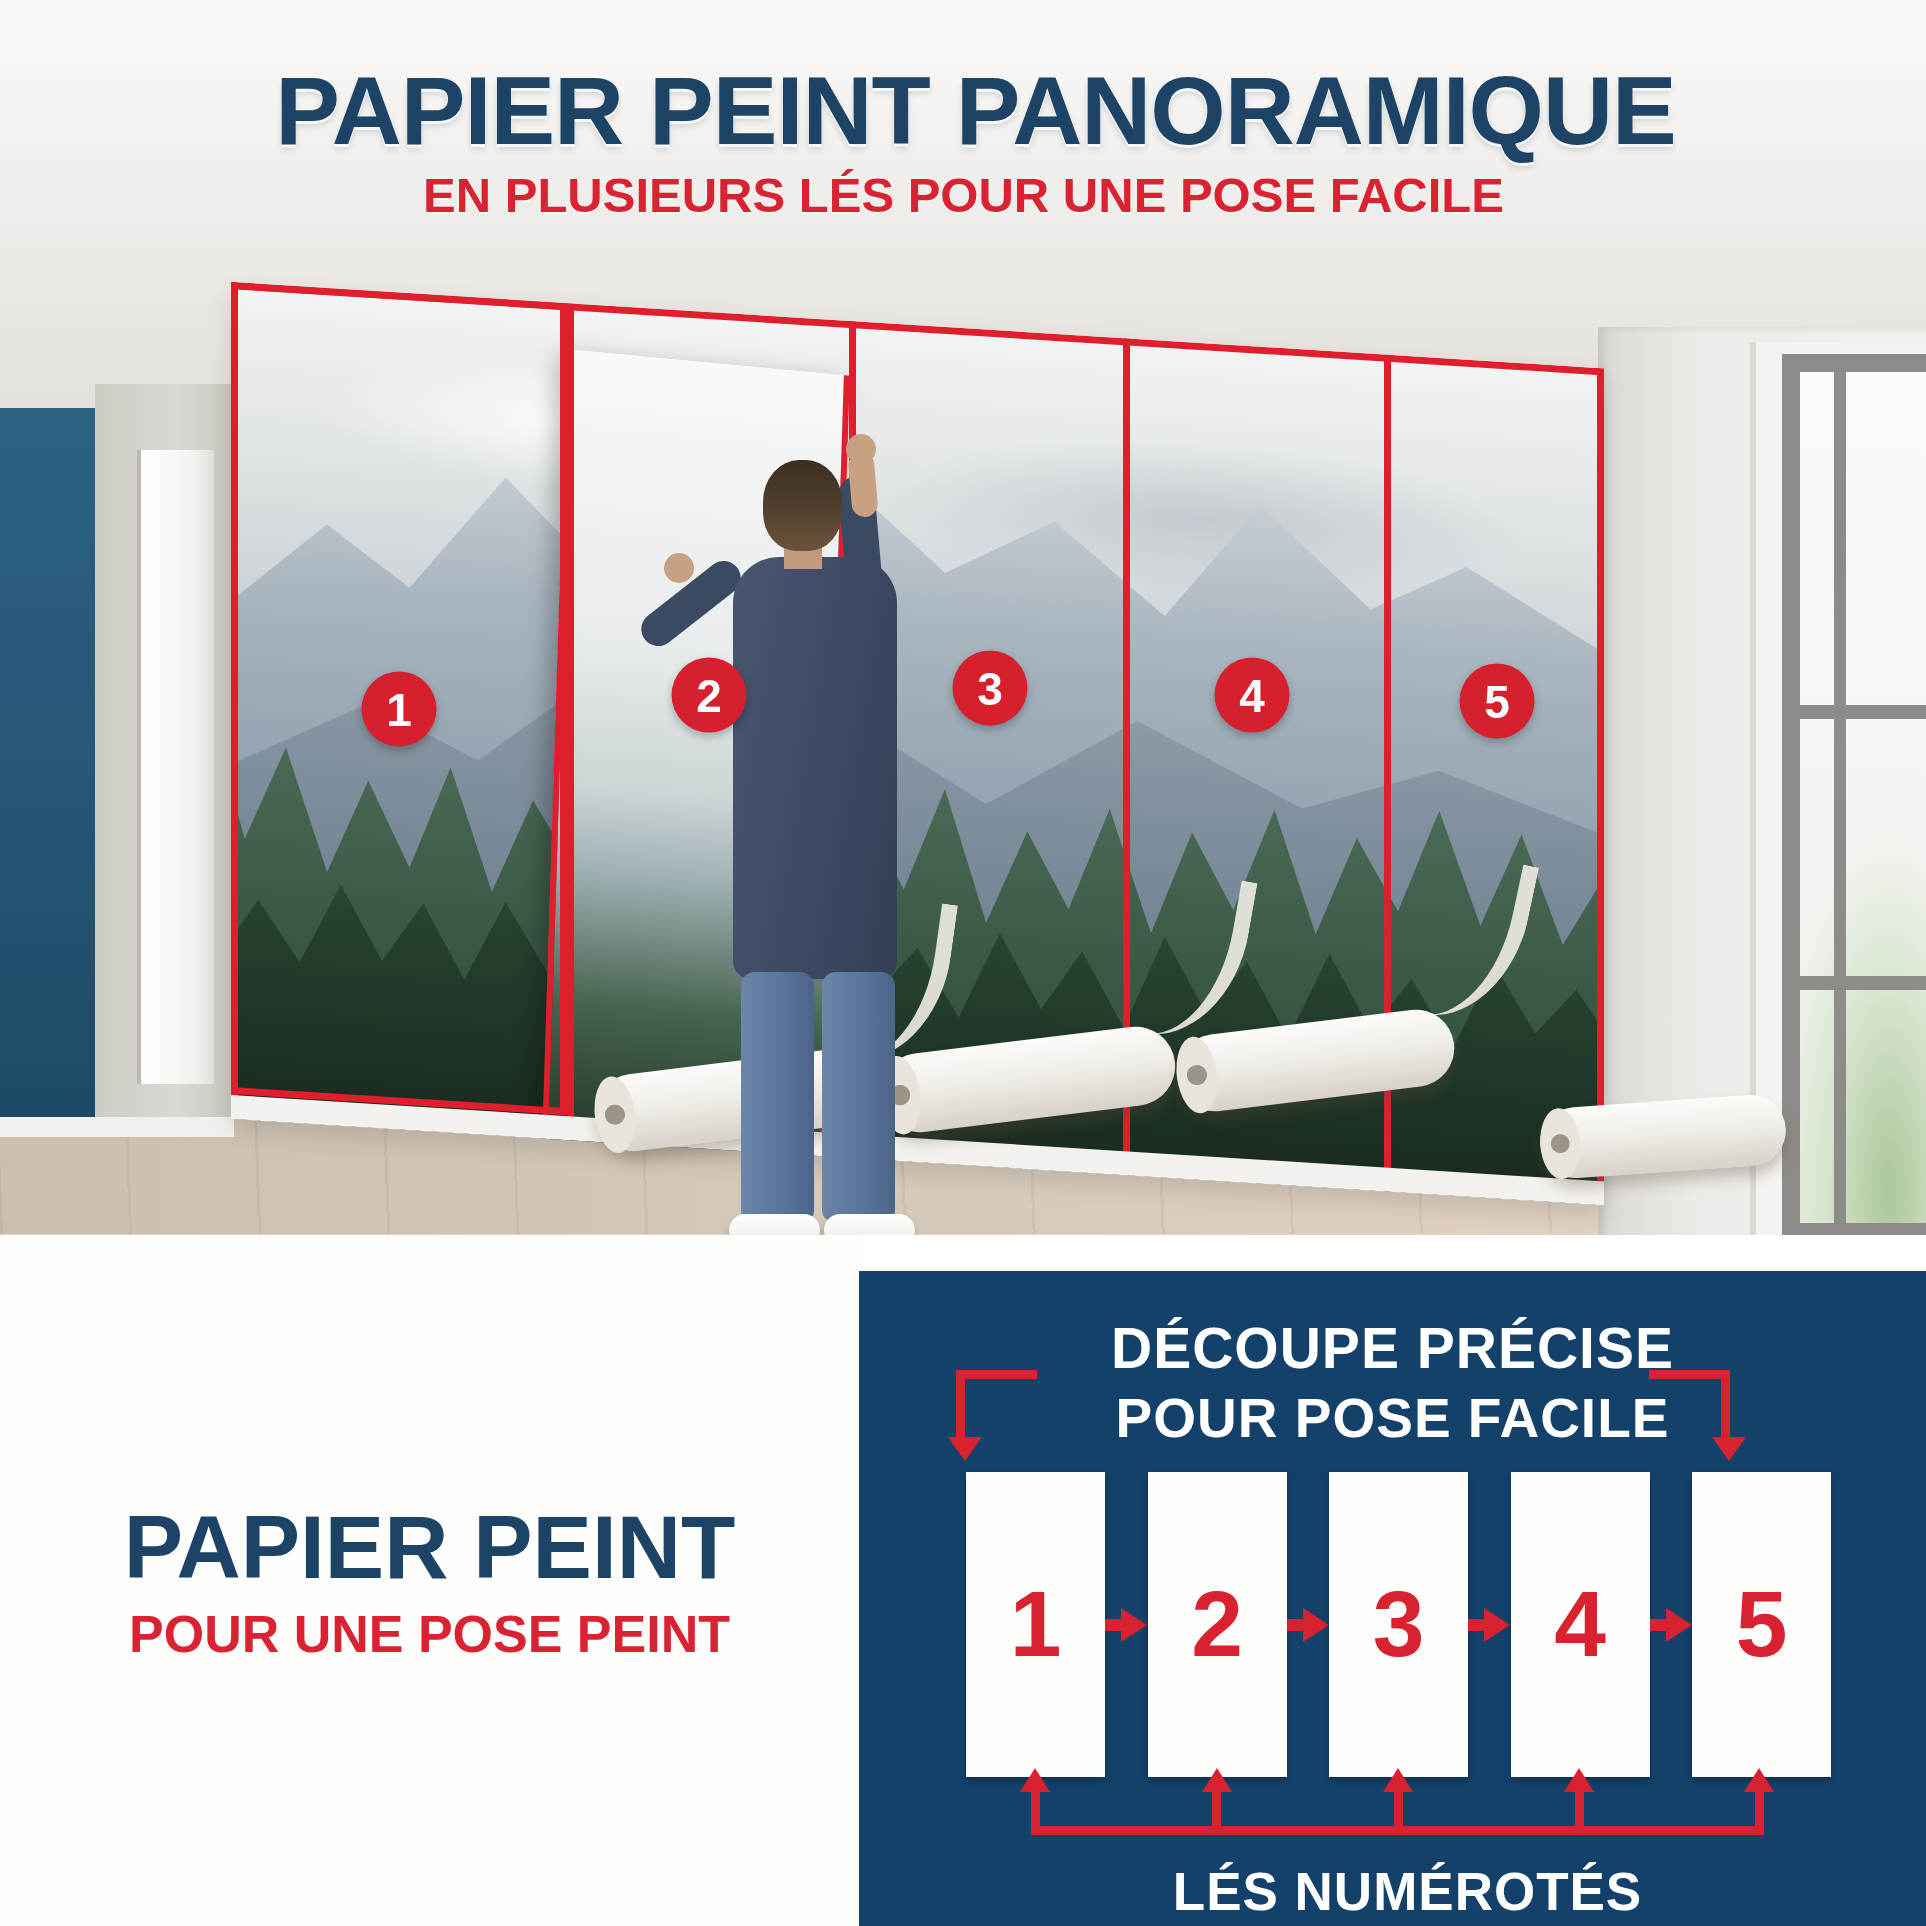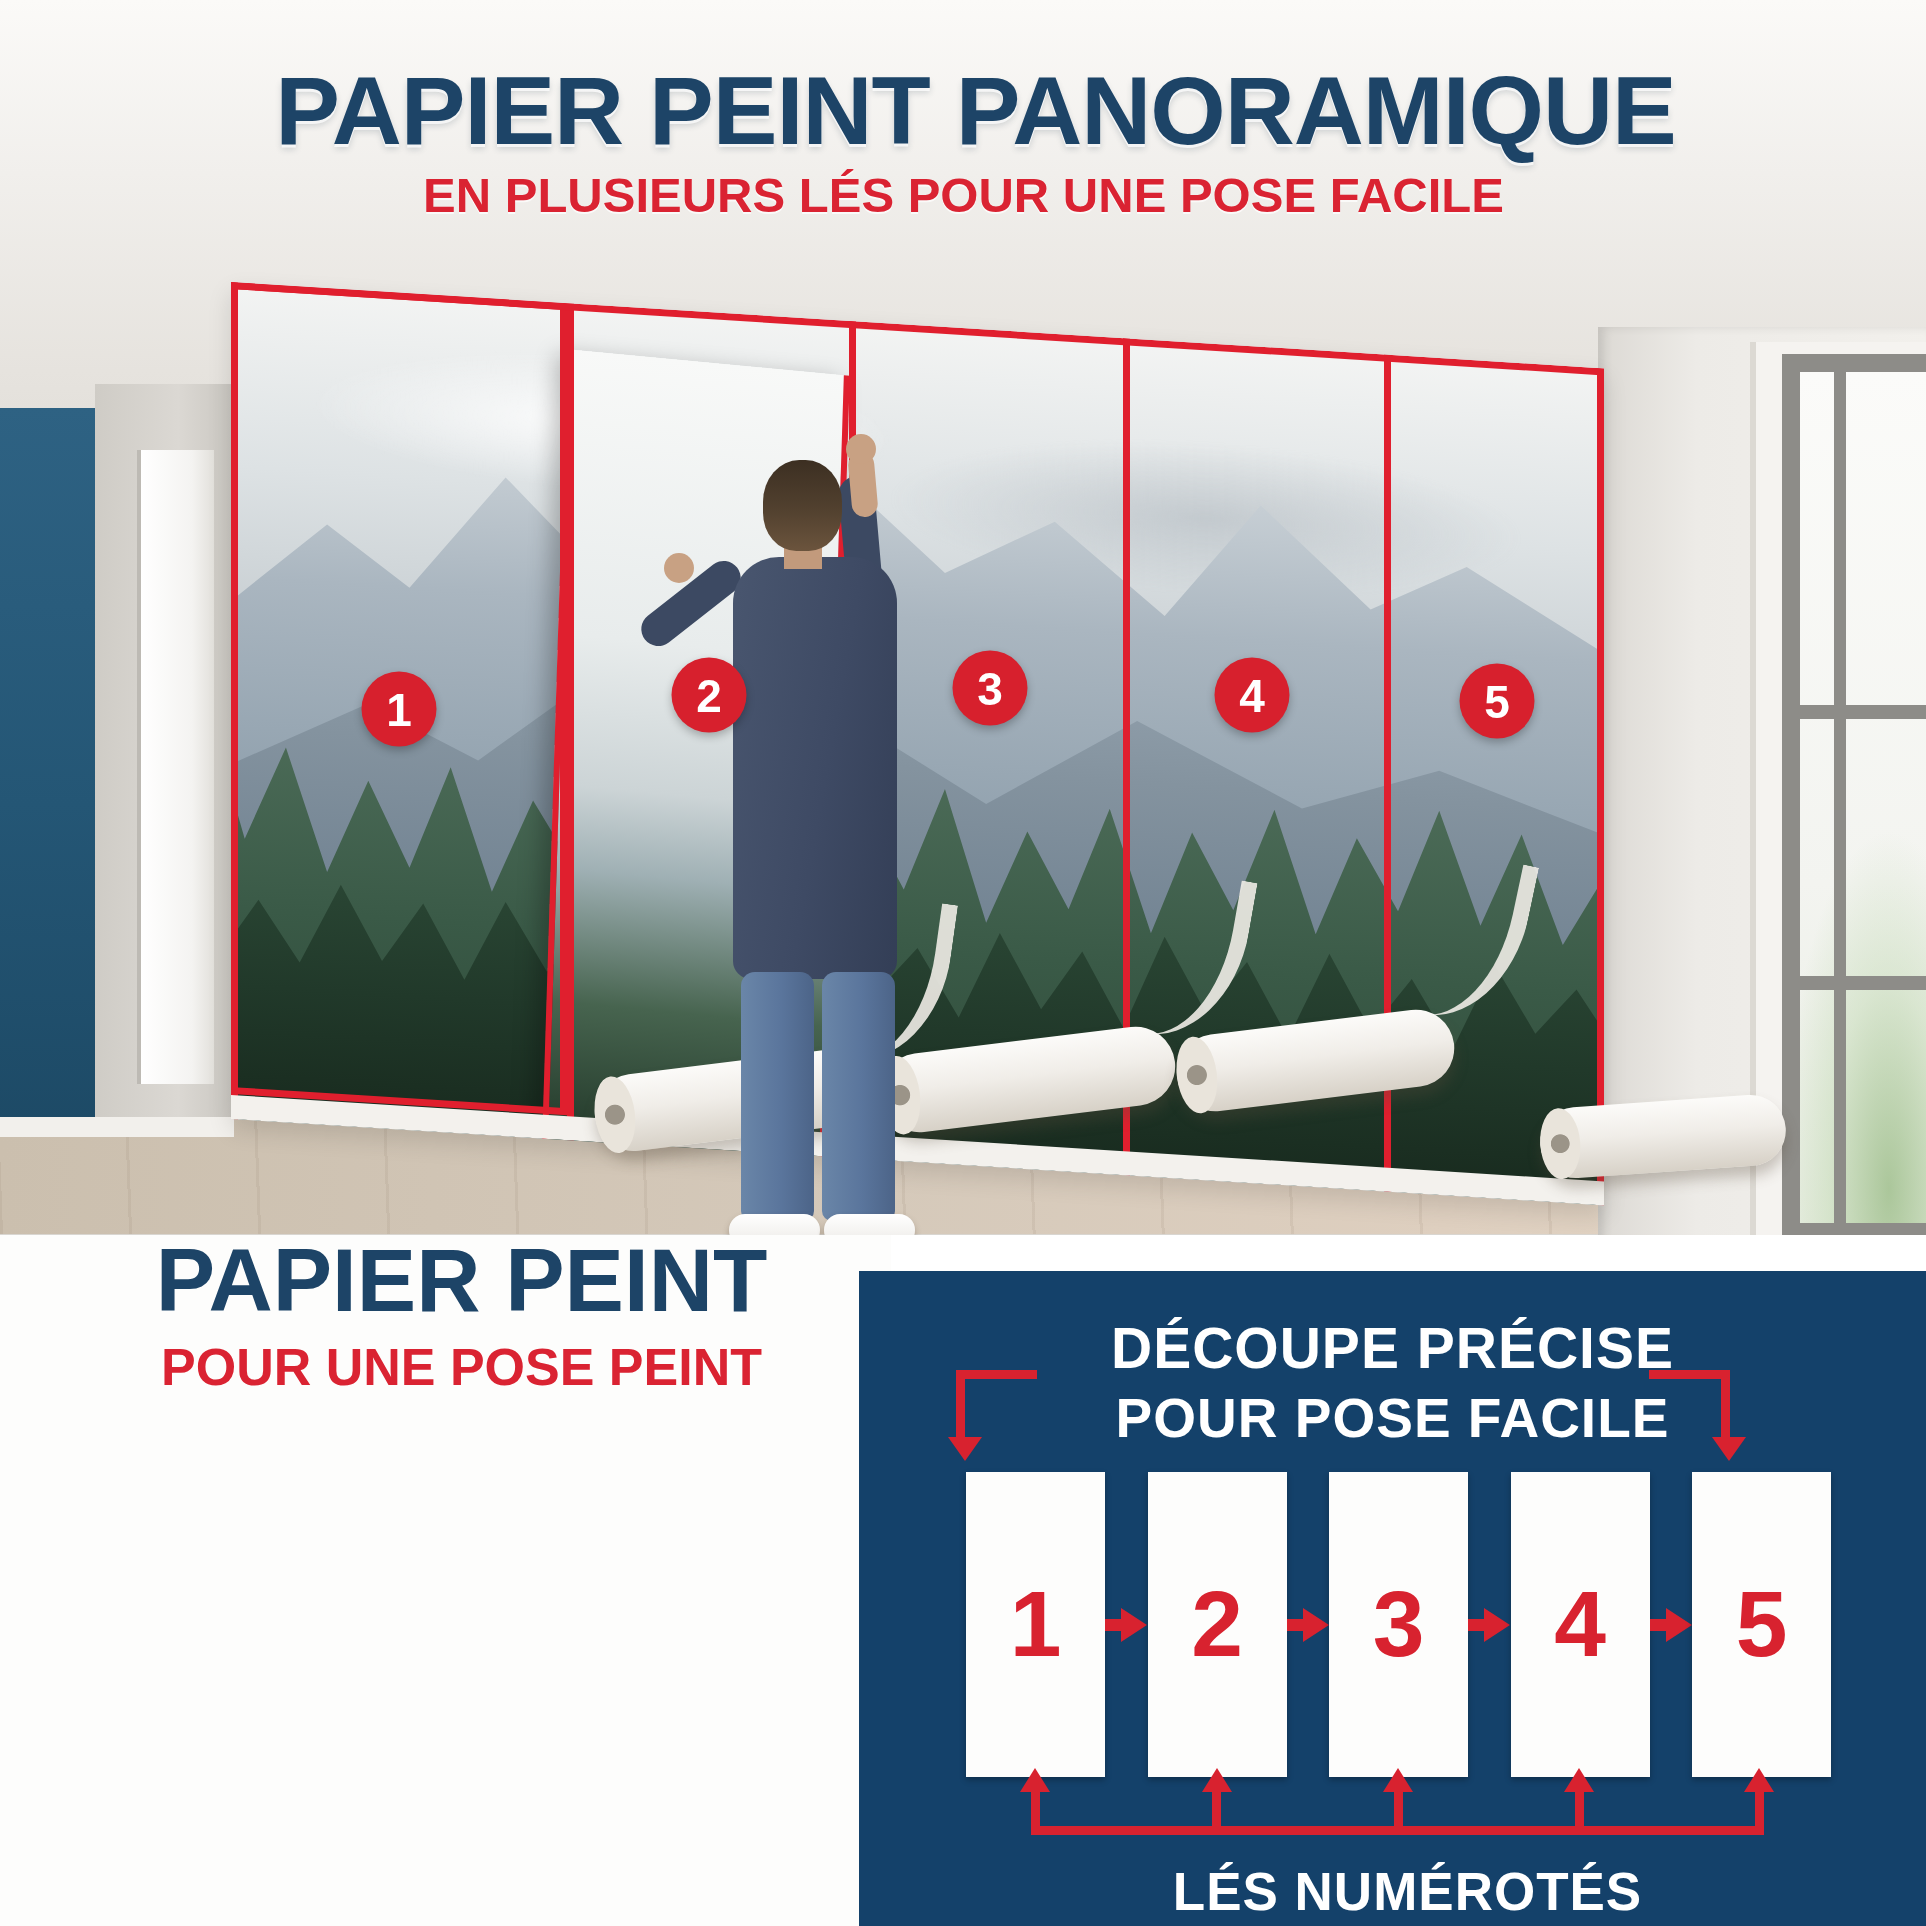--- a/index.html
+++ b/index.html
@@ -124,21 +124,21 @@
   
   .header-title{position:absolute;left:0;top:48px;width:1927px;text-align:center;
         font-size:97px;font-weight:bold;letter-spacing:-1px;color:#1d4467;line-height:1.05;
         text-shadow:0 3px 0 rgba(255,255,255,.75),0 5px 6px rgba(40,60,80,.18);}
   .header-subtitle{position:absolute;left:0;top:170px;width:1927px;text-align:center;
         font-size:49px;font-weight:bold;letter-spacing:0;color:#da2332;line-height:1.05;
         text-shadow:0 2px 0 rgba(255,255,255,.7);}
 
   
   .bottom-left{position:absolute;left:0;top:1235px;width:859px;height:692px;background:#fdfdfc;
-        display:flex;flex-direction:column;align-items:center;justify-content:flex-start;text-align:center;padding-left:32px;}
+        display:flex;flex-direction:column;align-items:center;justify-content:center;text-align:center;}
   .bl-title{font-size:89px;font-weight:bold;color:#1d4467;line-height:1.03;letter-spacing:0;}
   .bl-sub1{margin-top:44px;font-size:65px;font-weight:bold;color:#da2332;line-height:1.0;}
   .bl-sub2{margin-top:14px;font-size:52px;font-weight:bold;color:#da2332;line-height:1.0;}
 
   
   .diagram{position:absolute;left:859px;top:1235px;width:1067px;height:692px;background:#14416a;overflow:hidden;margin-top:36px;}
   .dg-title1{position:absolute;left:0;top:44px;width:100%;text-align:center;
         font-size:57px;font-weight:bold;color:#ffffff;letter-spacing:1px;}
   .dg-title2{position:absolute;left:0;top:115px;width:100%;text-align:center;
         font-size:55px;font-weight:bold;color:#ffffff;letter-spacing:1px;}

